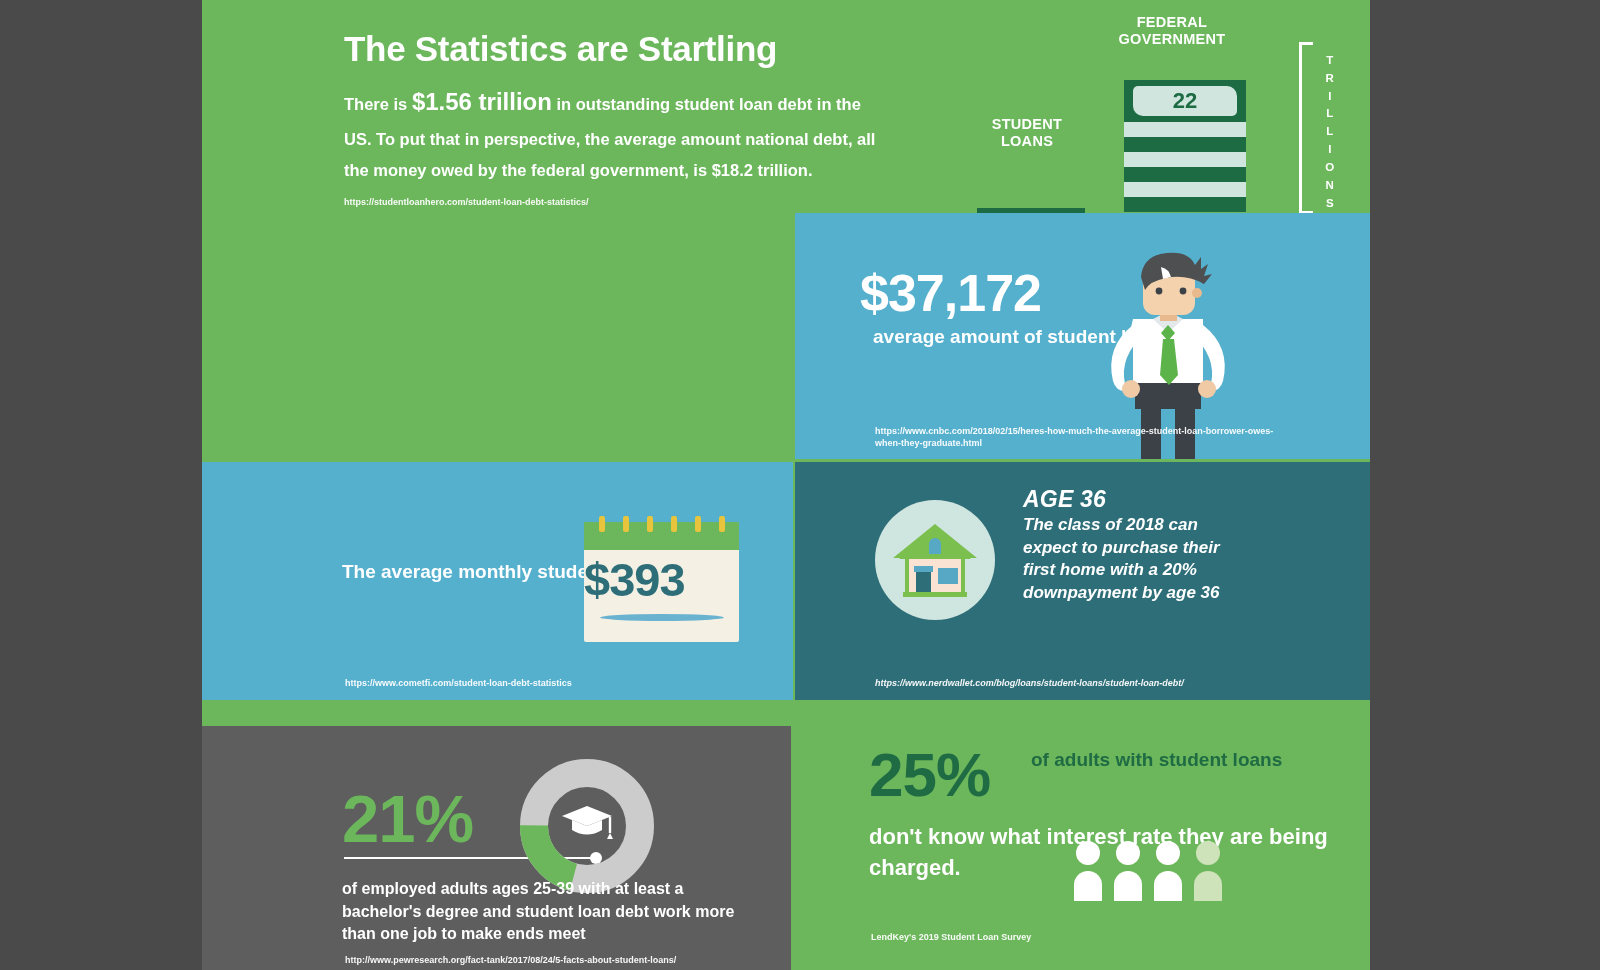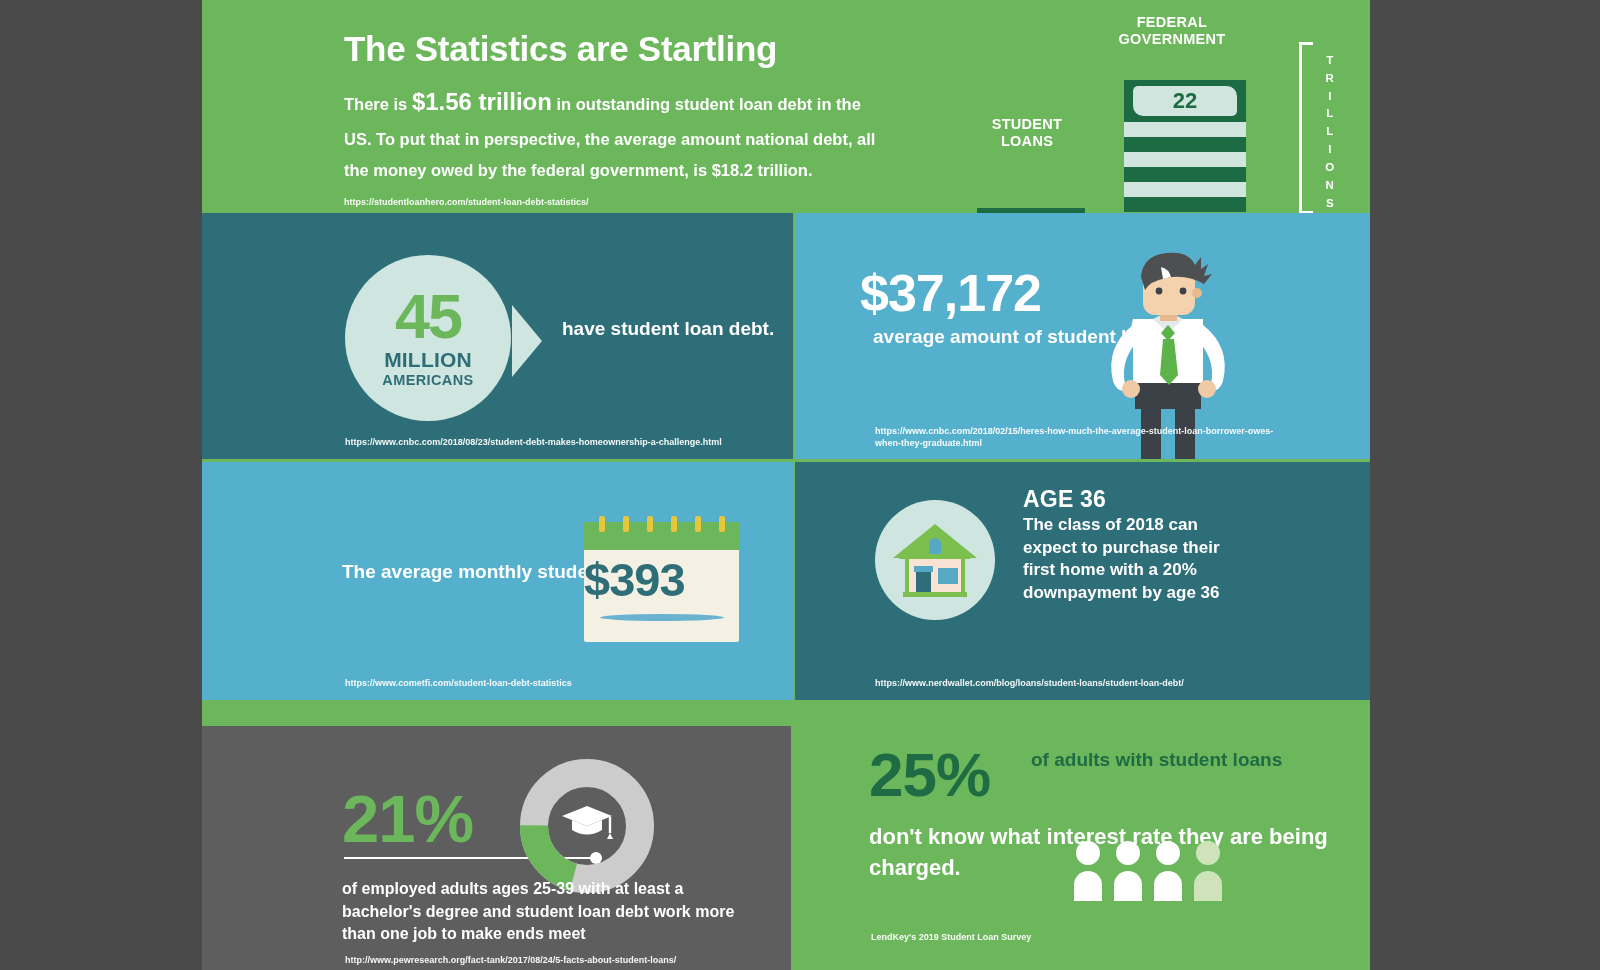--- a/index.html
+++ b/index.html
@@ -224,30 +224,20 @@
         <div class="bill" style="top:72px;"></div>
         <div class="bill dark" style="top:87px;"></div>
         <div class="bill" style="top:102px;"></div>
         <div class="bill dark" style="top:117px;"></div>
       </div>
       <div id="trill-bracket"></div>
       <div id="trill-word">T<br>R<br>I<br>L<br>L<br>I<br>O<br>N<br>S</div>
     </div>
   </div>
 
-  <div class="cell teal" style="left:0; top:213px; width:591px; height:246px;">
-    <div id="c1-circle">
-      <div id="c1-num">45</div>
-      <div id="c1-mil">MILLION</div>
-      <div id="c1-amer">AMERICANS</div>
-    </div>
-    <div id="c1-arrow"></div>
-    <div id="c1-text">have student loan debt.</div>
-    <div class="src" style="left:143px; top:223px;">https://www.cnbc.com/2018/08/23/student-debt-makes-homeownership-a-challenge.html</div>
-  </div>
 
   <div class="cell blue" style="left:593px; top:213px; width:575px; height:246px;">
     <div id="c2-num">$37,172</div>
     <div id="c2-sub">average amount of student loan debt</div>
     <svg id="man" viewBox="0 0 190 225">
 
       <rect x="66" y="160" width="20" height="65" fill="#3c4148"></rect>
       <rect x="100" y="160" width="20" height="65" fill="#3c4148"></rect>
 
       <rect x="60" y="140" width="66" height="28" fill="#3c4148"></rect>
@@ -293,21 +283,21 @@
       <div class="ring" style="left:63px;"></div>
       <div class="ring" style="left:87px;"></div>
       <div class="ring" style="left:111px;"></div>
       <div class="ring" style="left:135px;"></div>
       <div id="cal-num">$393</div>
       <div id="cal-swoosh"></div>
     </div>
     <div class="src" style="left:143px; top:215px;">https://www.cometfi.com/student-loan-debt-statistics</div>
   </div>
 
-  <div class="cell teal" style="left:593px; top:462px; width:575px; height:238px;">
+  <div class="cell teal" style="left:593px; top:462px; width:575px; height:238px;font-style:italic;">
     <div id="c4-circle">
       <svg viewBox="0 0 120 120" width="120" height="120">
         <path d="M60 24 L18 58 h12 v34 h60 V58 h12 z" fill="#7bc04f"></path>
         <rect x="34" y="56" width="52" height="38" fill="#fbe3d4"></rect>
         <path d="M60 30 L24 59 h72 z" fill="#7bc04f"></path>
         <path d="M54 44 a6 6 0 0 1 12 0 v10 h-12 z" fill="#56a8c4"></path>
         <rect x="63" y="68" width="20" height="16" fill="#56a8c4"></rect>
         <rect x="41" y="70" width="15" height="24" fill="#2e6e78"></rect>
         <rect x="39" y="66" width="19" height="6" fill="#56a8c4"></rect>
         <rect x="28" y="92" width="64" height="5" fill="#7bc04f"></rect>

